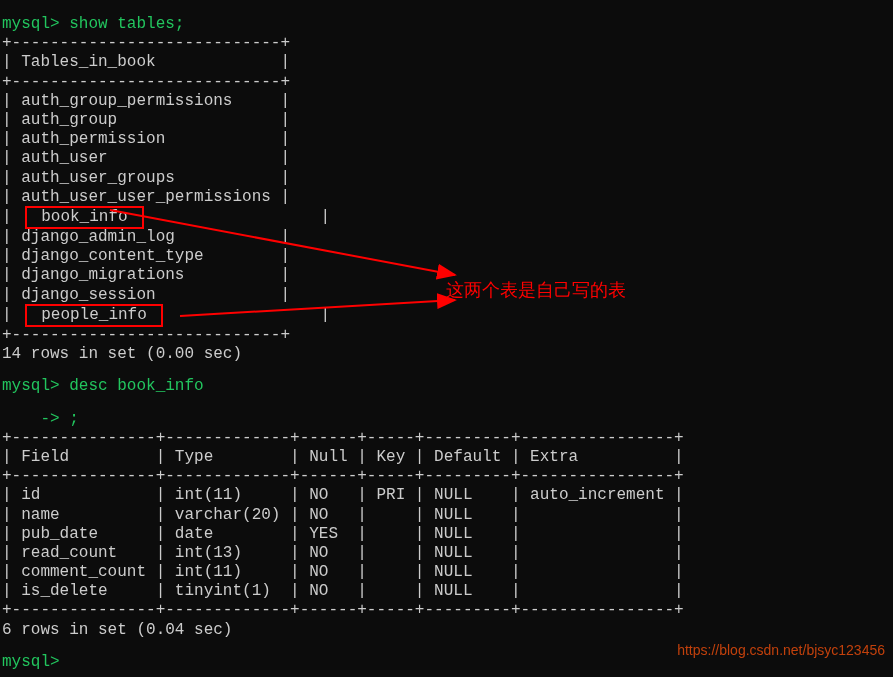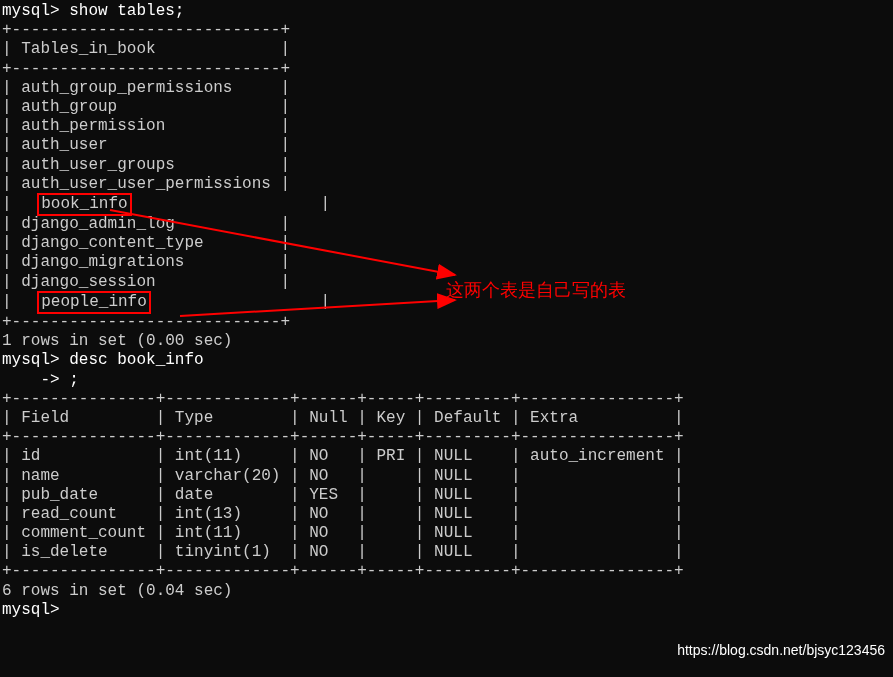--- a/index.html
+++ b/index.html
@@ -13,53 +13,54 @@
       font-family: 'Consolas', 'Monaco', 'Courier New', monospace;
       font-size: 16px;
       line-height: 1.2;
       width: 893px;
       height: 677px;
       overflow: hidden;
       position: relative;
       padding: 2px 0;
     }
     .prompt {
-      color: #ffffff;
+      color: #22c55e;
+      margin-top: 13px;
     }
     .line {
       white-space: pre;
       padding-left: 2px;
     }
     .sep {
       color: #cccccc;
     }
     .red-box {
       border: 2px solid #ff0000;
       display: inline-block;
-      padding: 0 2px;
-      margin: -1px 16px;
+      padding: 0 14px;
+      margin: -1px 4px;
     }
     svg.arrows {
       position: absolute;
       top: 0;
       left: 0;
       pointer-events: none;
     }
     .annotation {
       position: absolute;
       color: #ff0000;
       font-size: 18px;
       font-family: 'Microsoft YaHei', 'SimHei', sans-serif;
       line-height: 1.4;
     }
     .watermark {
       position: absolute;
       bottom: 18px;
       right: 8px;
-      color: #ffffff;
+      color: #c2410c;
       font-size: 14px;
       font-family: Arial, sans-serif;
     }
   </style>
 </head>
 <body>
 
 <div class="line prompt">mysql&gt; show tables;</div>
 <div class="line sep">+----------------------------+</div>
 <div class="line">| Tables_in_book             |</div>
@@ -74,21 +75,21 @@
   </div>
 <div class="line"><span>| </span><span class="red-box">book_info</span><span>                  |</span></div>
 <div id="tables-list2">
     <div class="line">| django_admin_log           |</div>
     <div class="line">| django_content_type        |</div>
     <div class="line">| django_migrations          |</div>
     <div class="line">| django_session             |</div>
   </div>
 <div class="line"><span>| </span><span class="red-box">people_info</span><span>                |</span></div>
 <div class="line sep">+----------------------------+</div>
-<div class="line">1 rows in set (0.00 sec)</div>
+<div class="line">14 rows in set (0.00 sec)</div>
 <div class="line"></div>
 <div class="line prompt">mysql&gt; desc book_info</div>
 <div class="line prompt">    -&gt; ;</div>
 <div class="line sep">+---------------+-------------+------+-----+---------+----------------+</div>
 <div class="line">| Field         | Type        | Null | Key | Default | Extra          |</div>
 <div class="line sep">+---------------+-------------+------+-----+---------+----------------+</div>
 <div id="desc-rows">
     <div class="line">| id            | int(11)     | NO   | PRI | NULL    | auto_increment |</div>
     <div class="line">| name          | varchar(20) | NO   |     | NULL    |                |</div>
     <div class="line">| pub_date      | date        | YES  |     | NULL    |                |</div>

